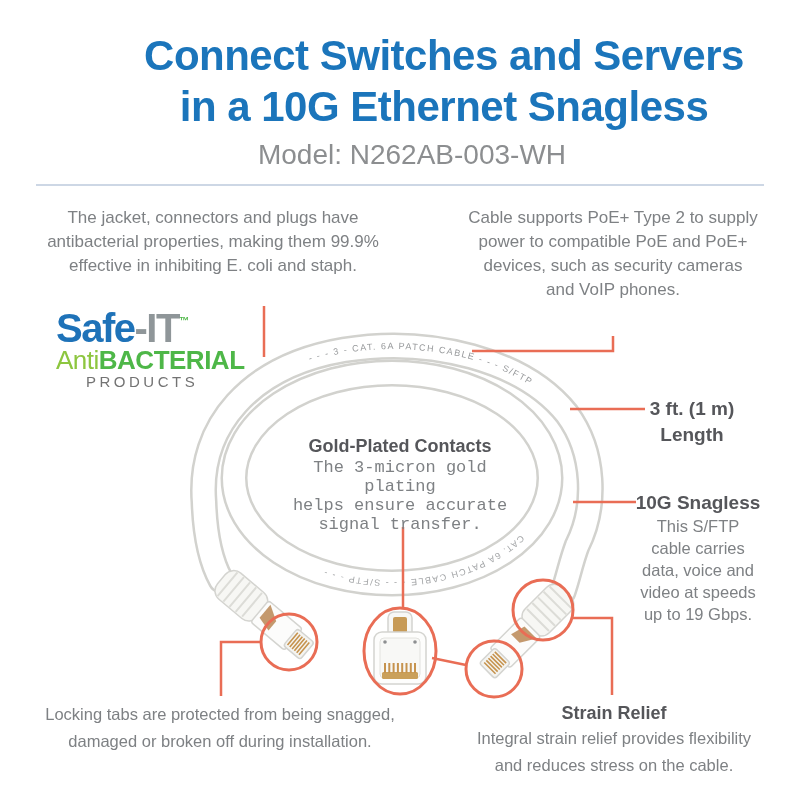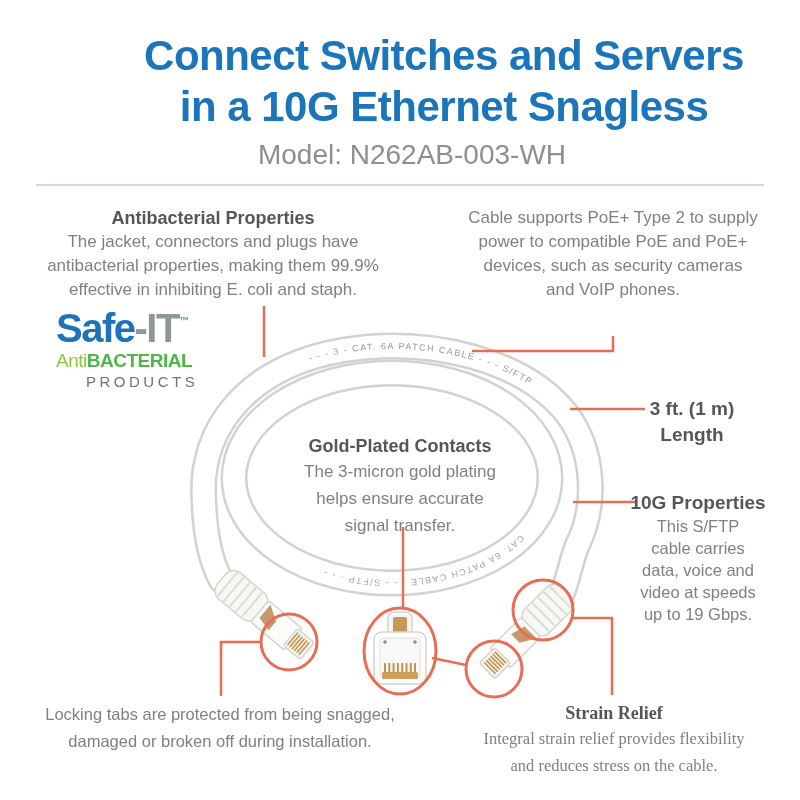--- a/index.html
+++ b/index.html
@@ -11,32 +11,32 @@
          font-size:28px;line-height:34px;}
   .divider{position:absolute;left:36px;top:184px;width:728px;height:2px;}
   .callout{position:absolute;text-align:center;}
   .hd{font-size:18px;font-weight:bold;line-height:24px;}
   .bd{font-size:17px;line-height:24px;white-space:pre-line;}
   .antibacterial{left:13px;top:206px;width:400px;}
   .poe{left:433px;top:206px;width:360px;}
   .length{left:622px;top:396px;width:140px;font-size:19px;font-weight:bold;
           line-height:26px;white-space:pre-line;}
   .gold{left:280px;top:434px;width:240px;}
-  .gold .bd{line-height:27px;}
+  .gold .bd{line-height:19px;font-family:Liberation Mono, monospace;}
   .certified{left:618px;top:491px;width:160px;}
   .certified .hd{font-size:19px;}
   .certified .bd{font-size:16.5px;line-height:22px;}
   .snagless{left:20px;top:701px;width:400px;}
   .snagless .bd{font-size:16.5px;line-height:27px;}
-  .strain{left:434px;top:701px;width:360px;font-family:Liberation Serif, serif;}
+  .strain{left:434px;top:701px;width:360px;}
   .strain .bd{font-size:16.5px;line-height:27px;}
   .logo{position:absolute;left:56px;top:300px;width:170px;}
   .logo-line1{font-size:40px;font-weight:bold;line-height:42px;letter-spacing:-1.5px;}
   .logo-tm{font-size:10px;vertical-align:18px;letter-spacing:0;}
-  .logo-line2{font-size:19px;line-height:23px;letter-spacing:-0.5px;}
+  .logo-line2{font-size:26px;line-height:23px;letter-spacing:-0.5px;}
   .logo-anti{font-weight:normal;}
   .logo-bact{font-weight:bold;}
   .logo-products{font-size:15px;line-height:20px;letter-spacing:3.5px;margin-left:30px;}
   svg{position:absolute;left:0;top:0;}
 </style>
 <style>
   .title{color:#1b75bb;}
   .model{color:#8c8e90;}
   .divider{background:#cdd7e5;}
   .hd,.length{color:#55565a;}
@@ -124,21 +124,20 @@
   </svg>
 
   <div class="title">
     <div>Connect Switches and Servers</div>
     <div>in a 10G Ethernet Snagless</div>
   </div>
   <div class="model">Model: N262AB-003-WH</div>
   <div class="divider"></div>
 
   <div class="callout antibacterial">
-    <div class="hd">Antibacterial Properties</div>
     <div class="bd">The jacket, connectors and plugs have
 antibacterial properties, making them 99.9%
 effective in inhibiting E. coli and staph.</div>
   </div>
 
   <div class="callout poe">
     <div class="bd">Cable supports PoE+ Type 2 to supply
 power to compatible PoE and PoE+
 devices, such as security cameras
 and VoIP phones.</div>
@@ -148,21 +147,21 @@
 Length</div>
 
   <div class="callout gold">
     <div class="hd">Gold-Plated Contacts</div>
     <div class="bd">The 3-micron gold plating
 helps ensure accurate
 signal transfer.</div>
   </div>
 
   <div class="callout certified">
-    <div class="hd">10G Properties</div>
+    <div class="hd">10G Snagless</div>
     <div class="bd">This S/FTP
 cable carries
 data, voice and
 video at speeds
 up to 19 Gbps.</div>
   </div>
 
   <div class="callout snagless">
     <div class="bd">Locking tabs are protected from being snagged,
 damaged or broken off during installation.</div>

